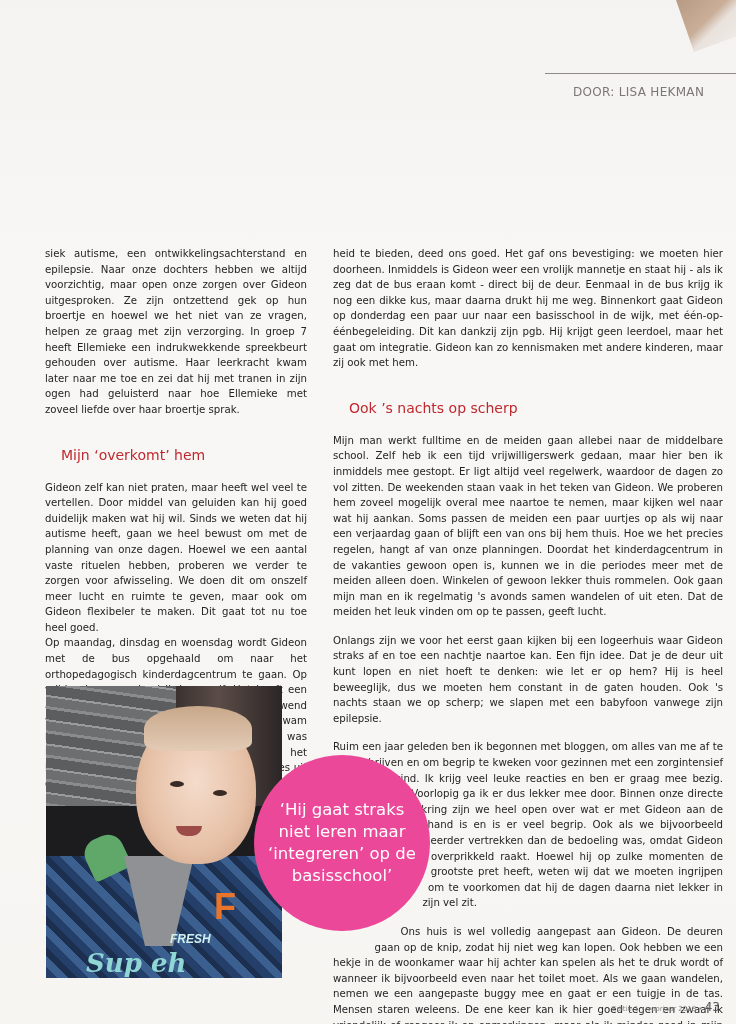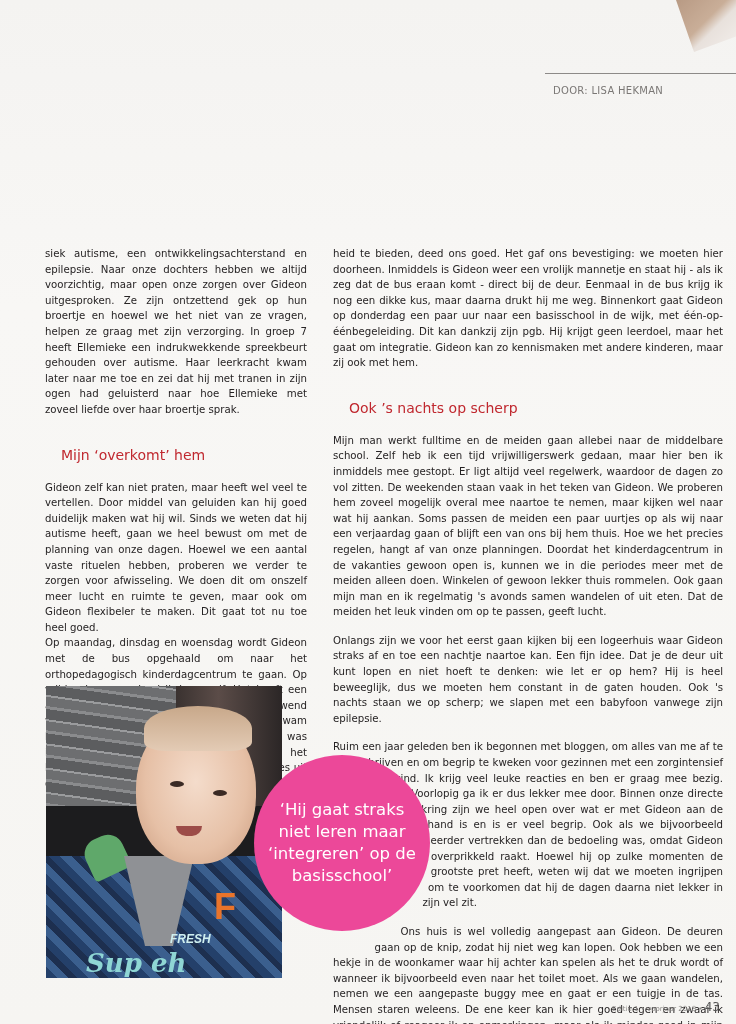--- a/index.html
+++ b/index.html
@@ -15,21 +15,21 @@
   }
   .corner-fold {
     position:absolute; right:0; top:0; width:60px; height:52px;
     background:linear-gradient(135deg,#b89a84 0%,#c9ae98 45%,#e8e1dc 60%,#f3efec 100%);
     clip-path:polygon(0 0,100% 0,100% 70%,30% 100%);
   }
   .top-rule {
     position:absolute; left:545px; top:73px; width:191px; height:1px; background:#8d8a88;
   }
   .byline {
-    position:absolute; left:553px; top:85px; font-size:10px; letter-spacing:0.3px; color:#7a7775;
+    position:absolute; left:573px; top:85px; font-size:12px; letter-spacing:0.3px; color:#7a7775;
   }
   .col {
     position:absolute; font-size:10.2px; line-height:15.6px; text-align:justify;
   }
   .col p { margin:0; }
   .col-left { left:45px; top:246px; width:262px; }
   .col-right { left:333px; top:246px; width:390px; }
   .heading {
     color:#c0282f; font-weight:normal; font-size:14px; line-height:17px; margin:16px;
   }

